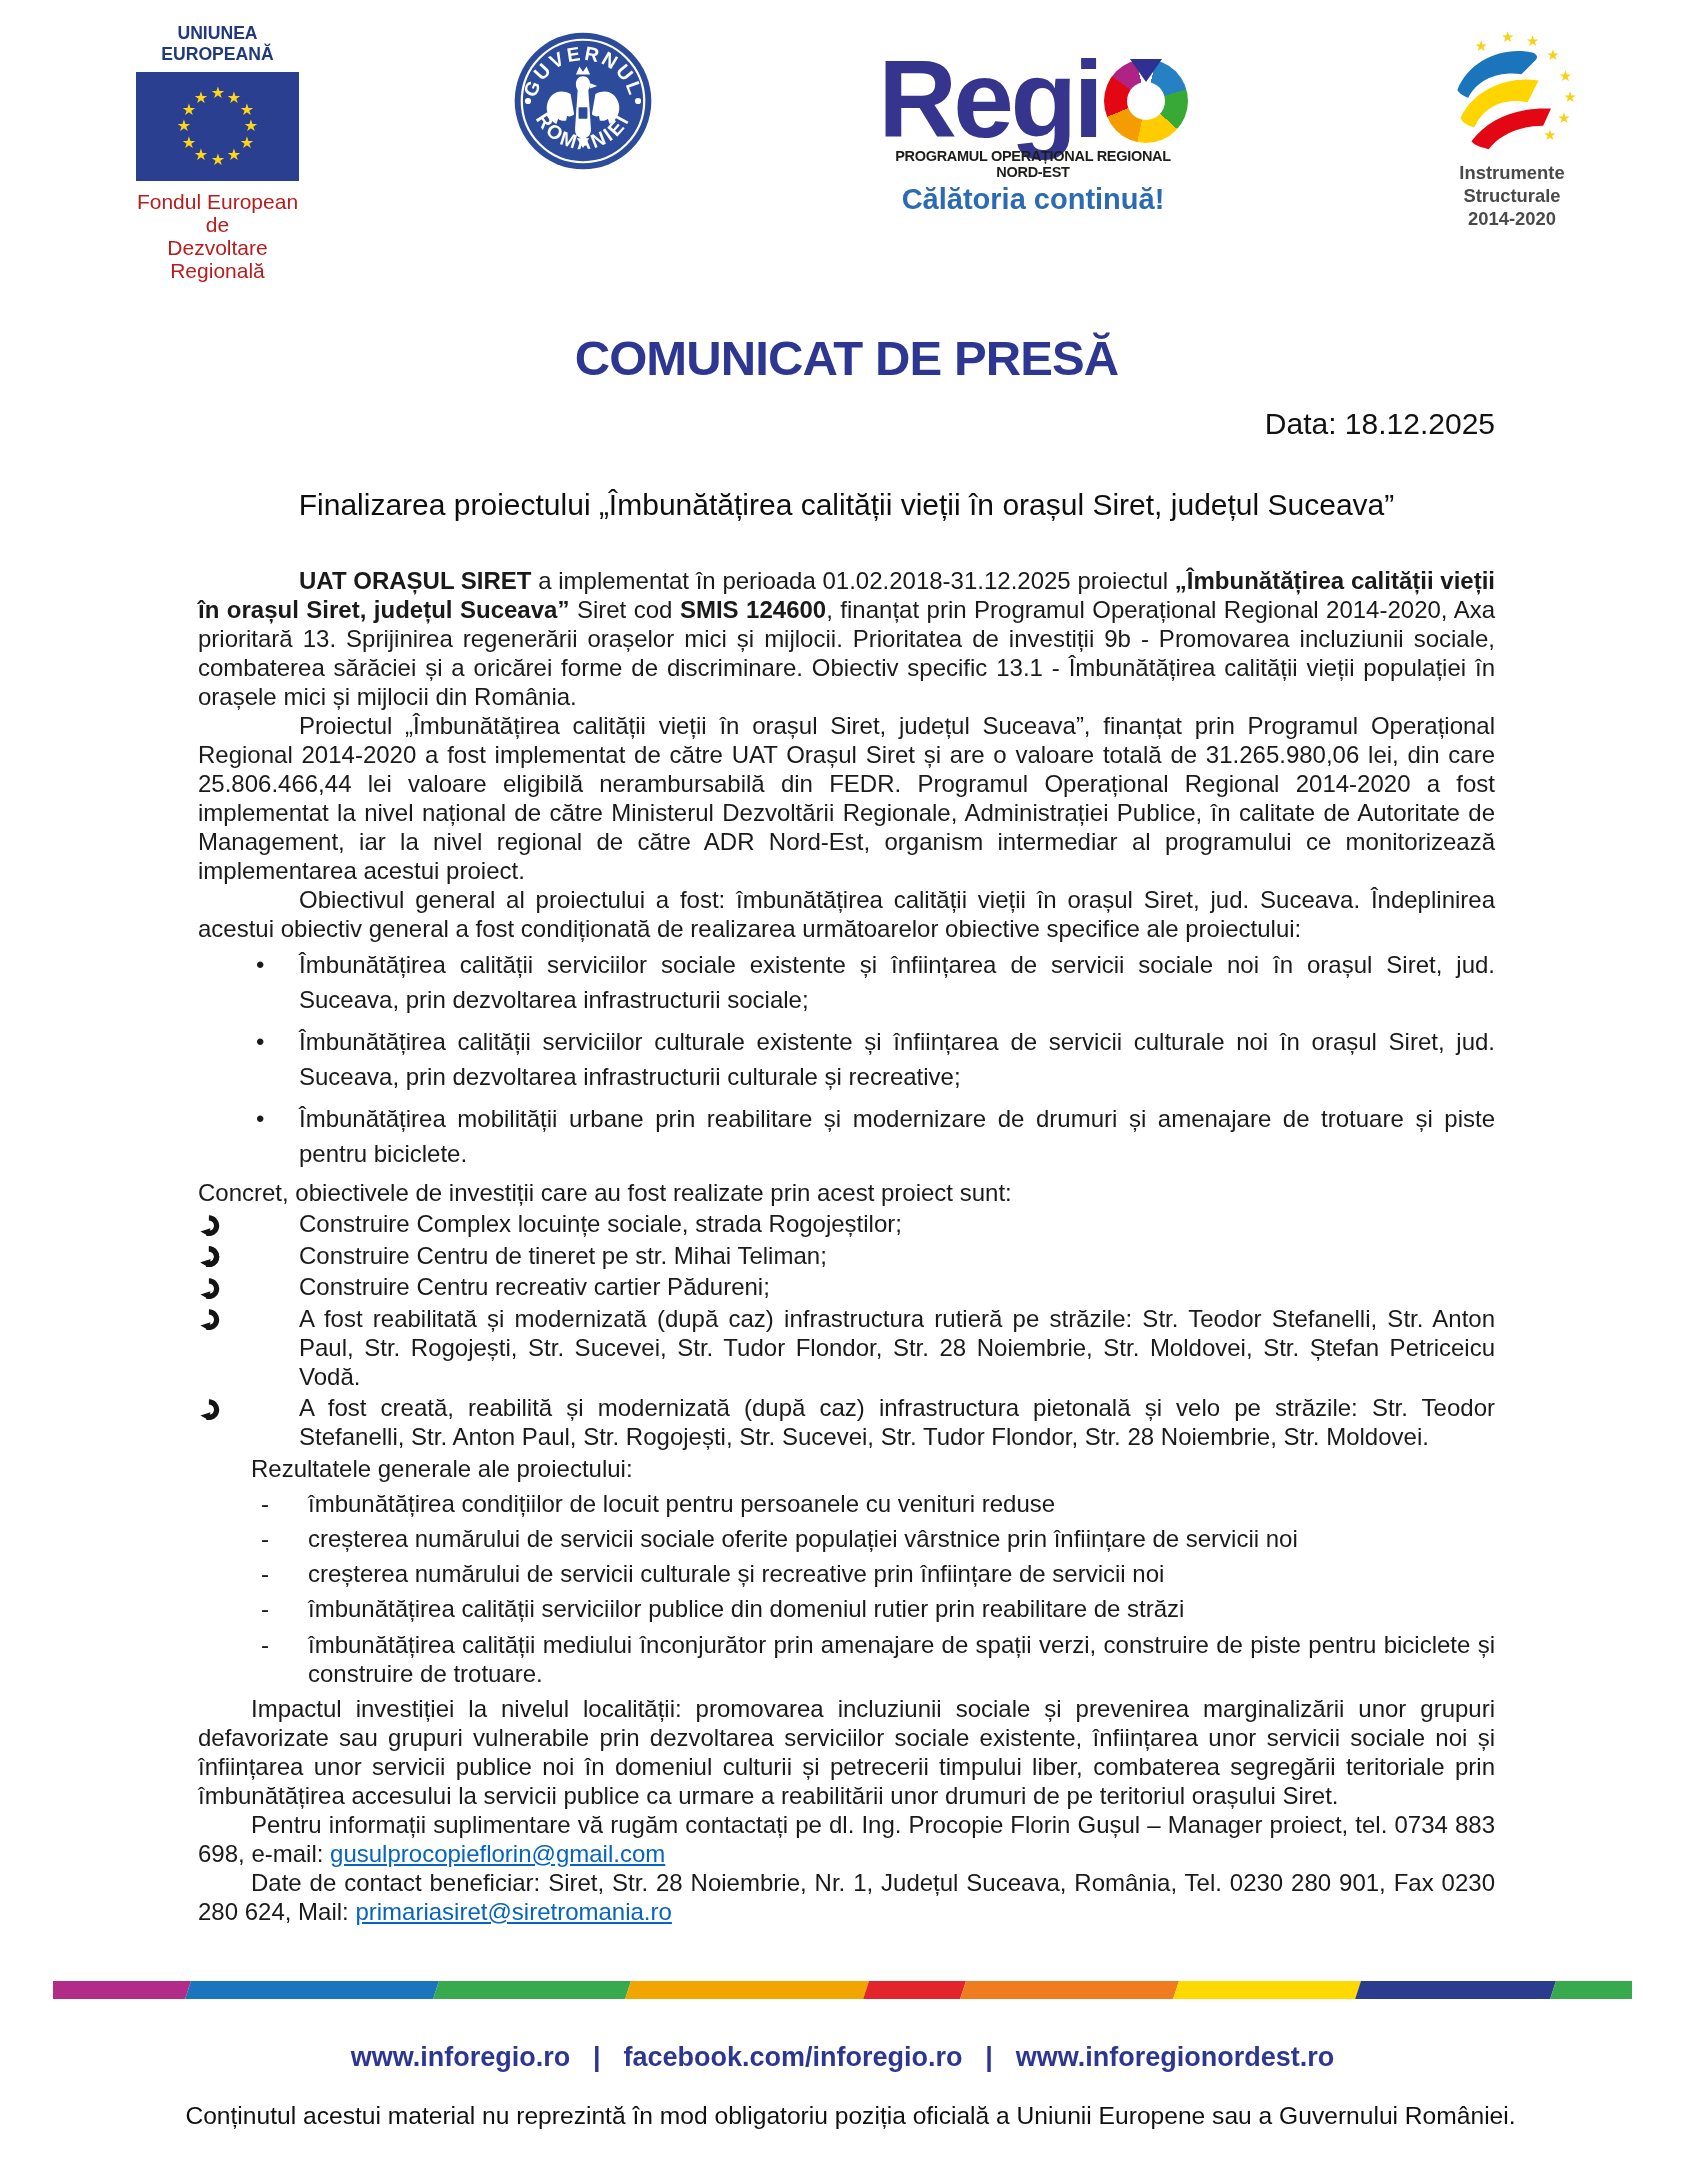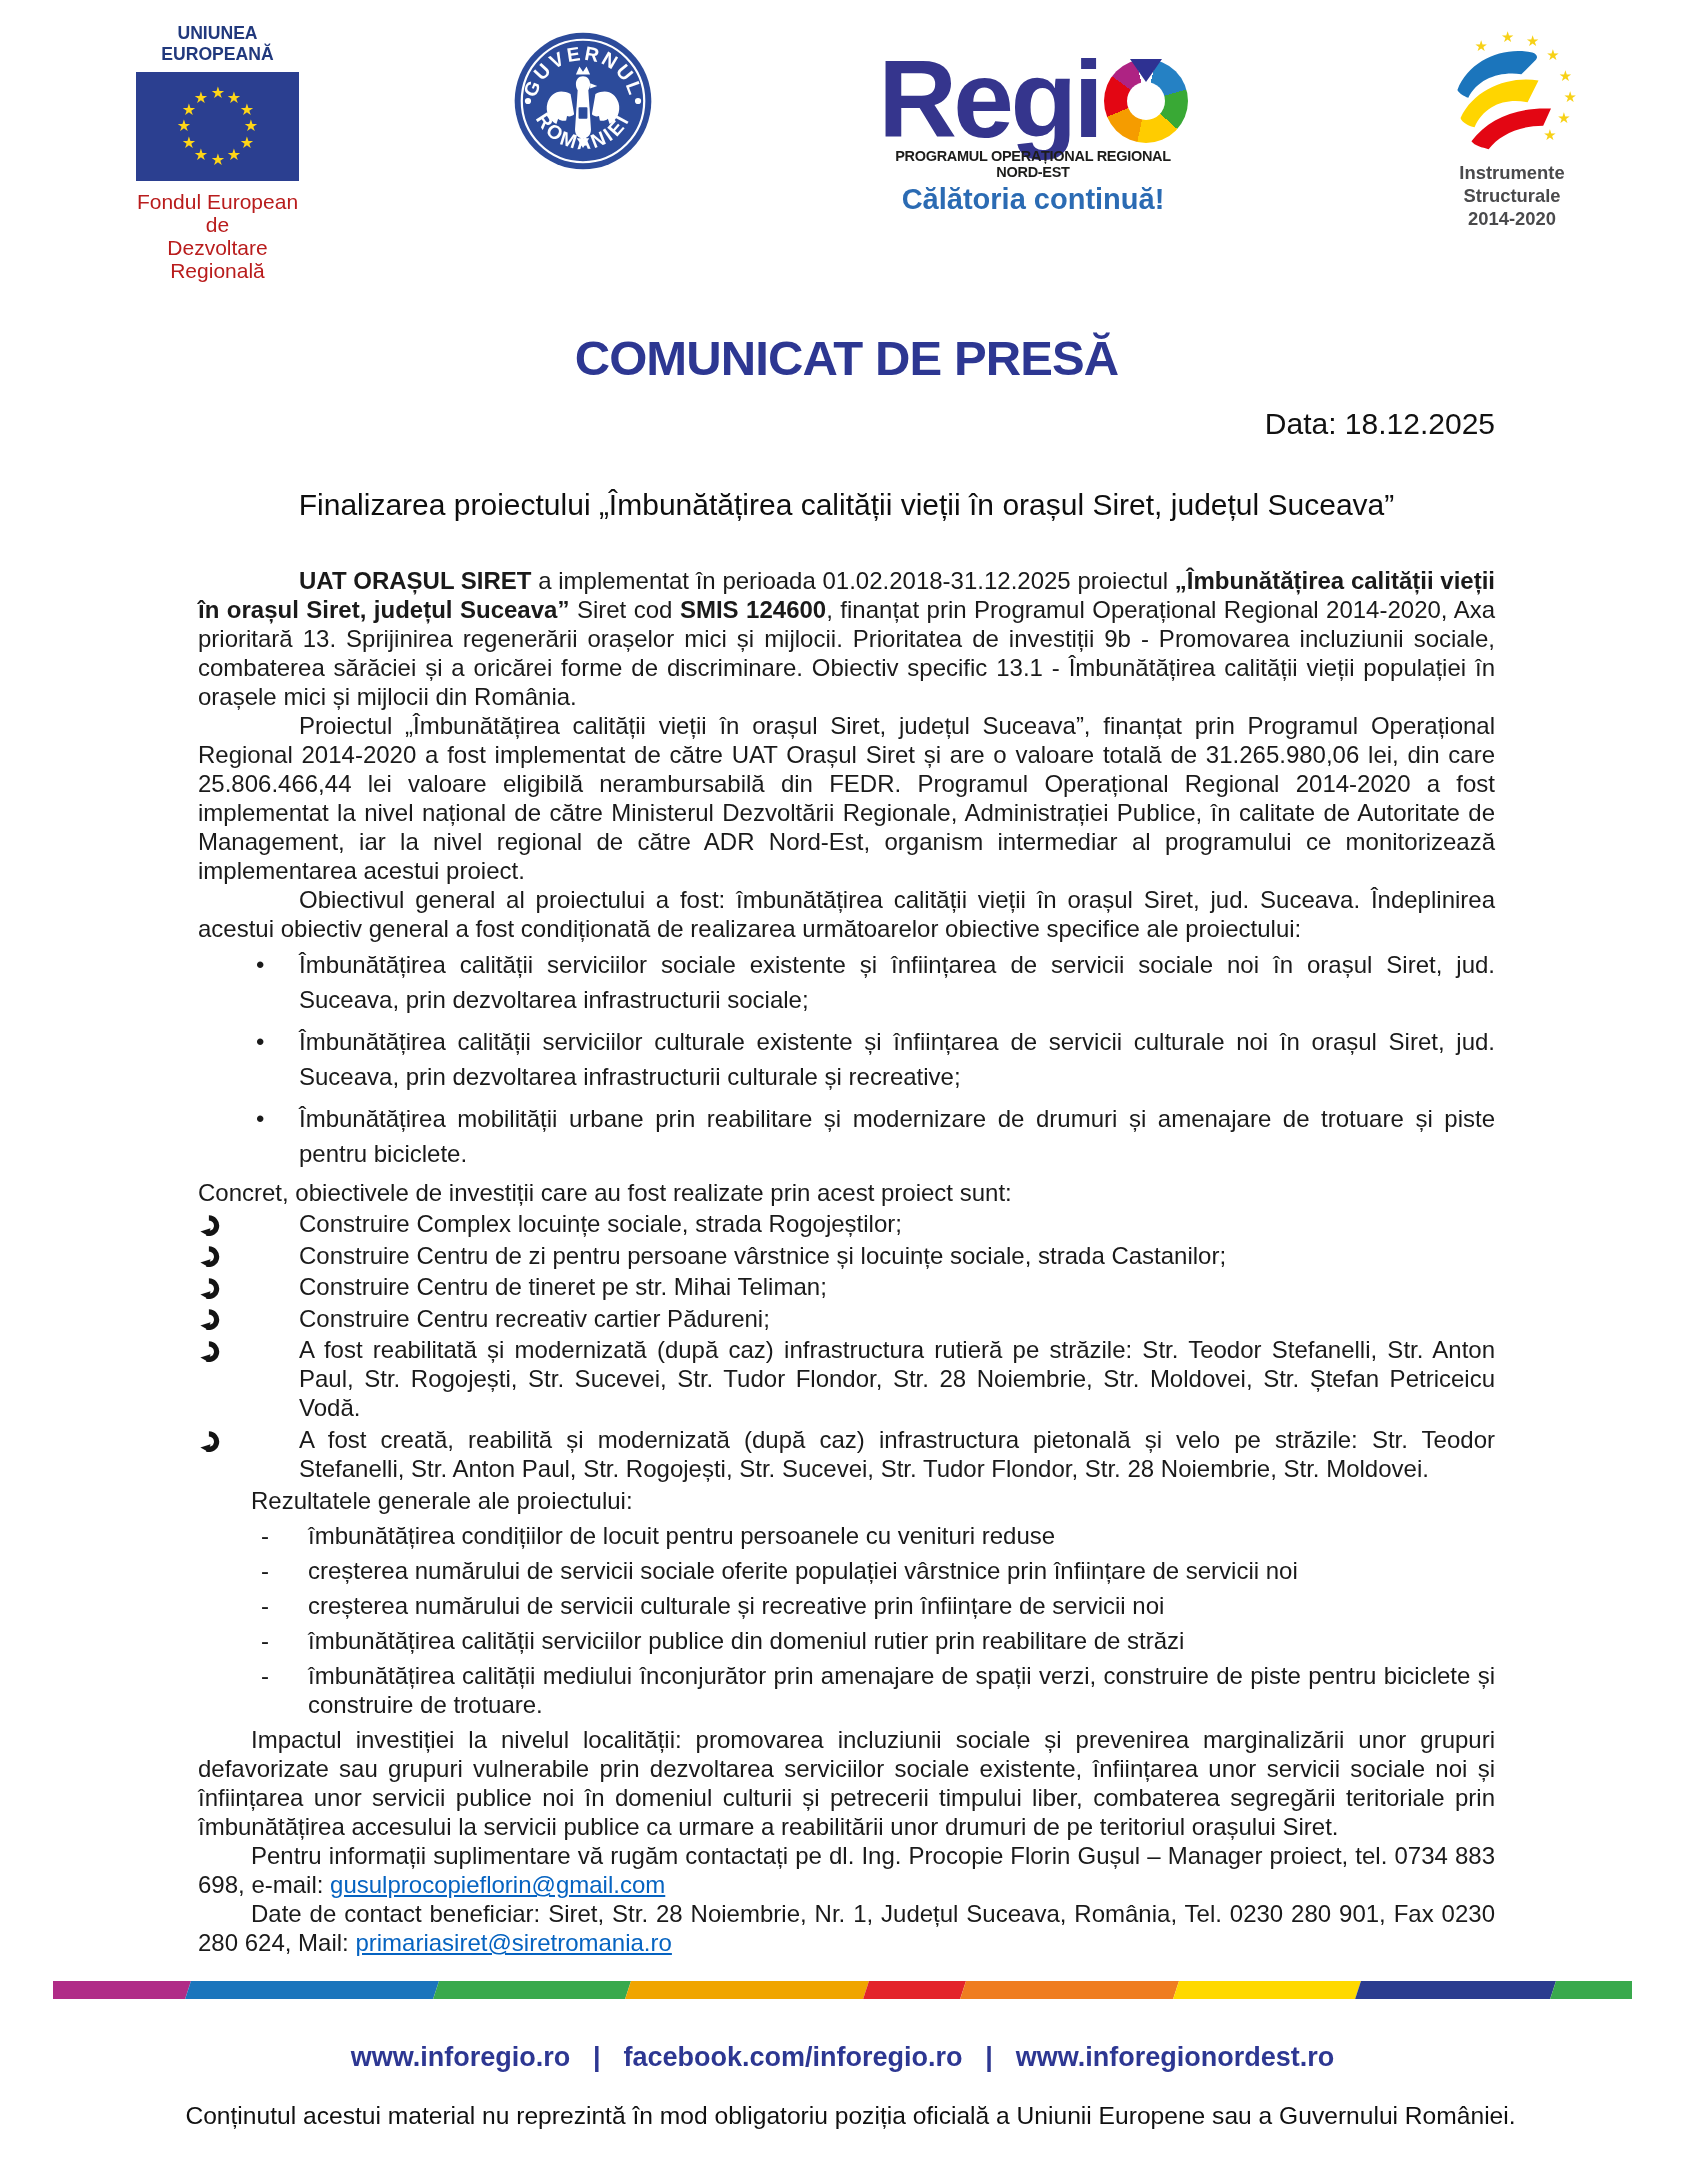--- a/index.html
+++ b/index.html
@@ -173,21 +173,21 @@
         </ul>
         <p class="para"><span>Concret, obiectivele de investiții care au fost realizate prin acest proiect sunt:</span></p>
         <ul class="list arrows">
           <li><span class="marker"><svg viewBox="0 0 26 26" width="21" height="21">
                 <path d="M11 3.6 A 9.6 9.6 0 1 1 8.2 22.4" fill="none" stroke="#141414" stroke-width="6.5"></path>
                 <polygon points="0.5,20.5 13,16.5 10.5,26" fill="#141414"></polygon>
               </svg></span><span>Construire Complex locuințe sociale, strada Rogojeștilor;</span></li>
           <li><span class="marker"><svg viewBox="0 0 26 26" width="21" height="21">
                 <path d="M11 3.6 A 9.6 9.6 0 1 1 8.2 22.4" fill="none" stroke="#141414" stroke-width="6.5"></path>
                 <polygon points="0.5,20.5 13,16.5 10.5,26" fill="#141414"></polygon>
-              </svg></span><span>Construire Centru de zi pentru persoane vârstnice și locuințe sociale, strada Castanilor;</span></li>
+              </svg></span></li>
           <li><span class="marker"><svg viewBox="0 0 26 26" width="21" height="21">
                 <path d="M11 3.6 A 9.6 9.6 0 1 1 8.2 22.4" fill="none" stroke="#141414" stroke-width="6.5"></path>
                 <polygon points="0.5,20.5 13,16.5 10.5,26" fill="#141414"></polygon>
               </svg></span><span>Construire Centru de tineret pe str. Mihai Teliman;</span></li>
           <li><span class="marker"><svg viewBox="0 0 26 26" width="21" height="21">
                 <path d="M11 3.6 A 9.6 9.6 0 1 1 8.2 22.4" fill="none" stroke="#141414" stroke-width="6.5"></path>
                 <polygon points="0.5,20.5 13,16.5 10.5,26" fill="#141414"></polygon>
               </svg></span><span>Construire Centru recreativ cartier Pădureni;</span></li>
           <li><span class="marker"><svg viewBox="0 0 26 26" width="21" height="21">
                 <path d="M11 3.6 A 9.6 9.6 0 1 1 8.2 22.4" fill="none" stroke="#141414" stroke-width="6.5"></path>

